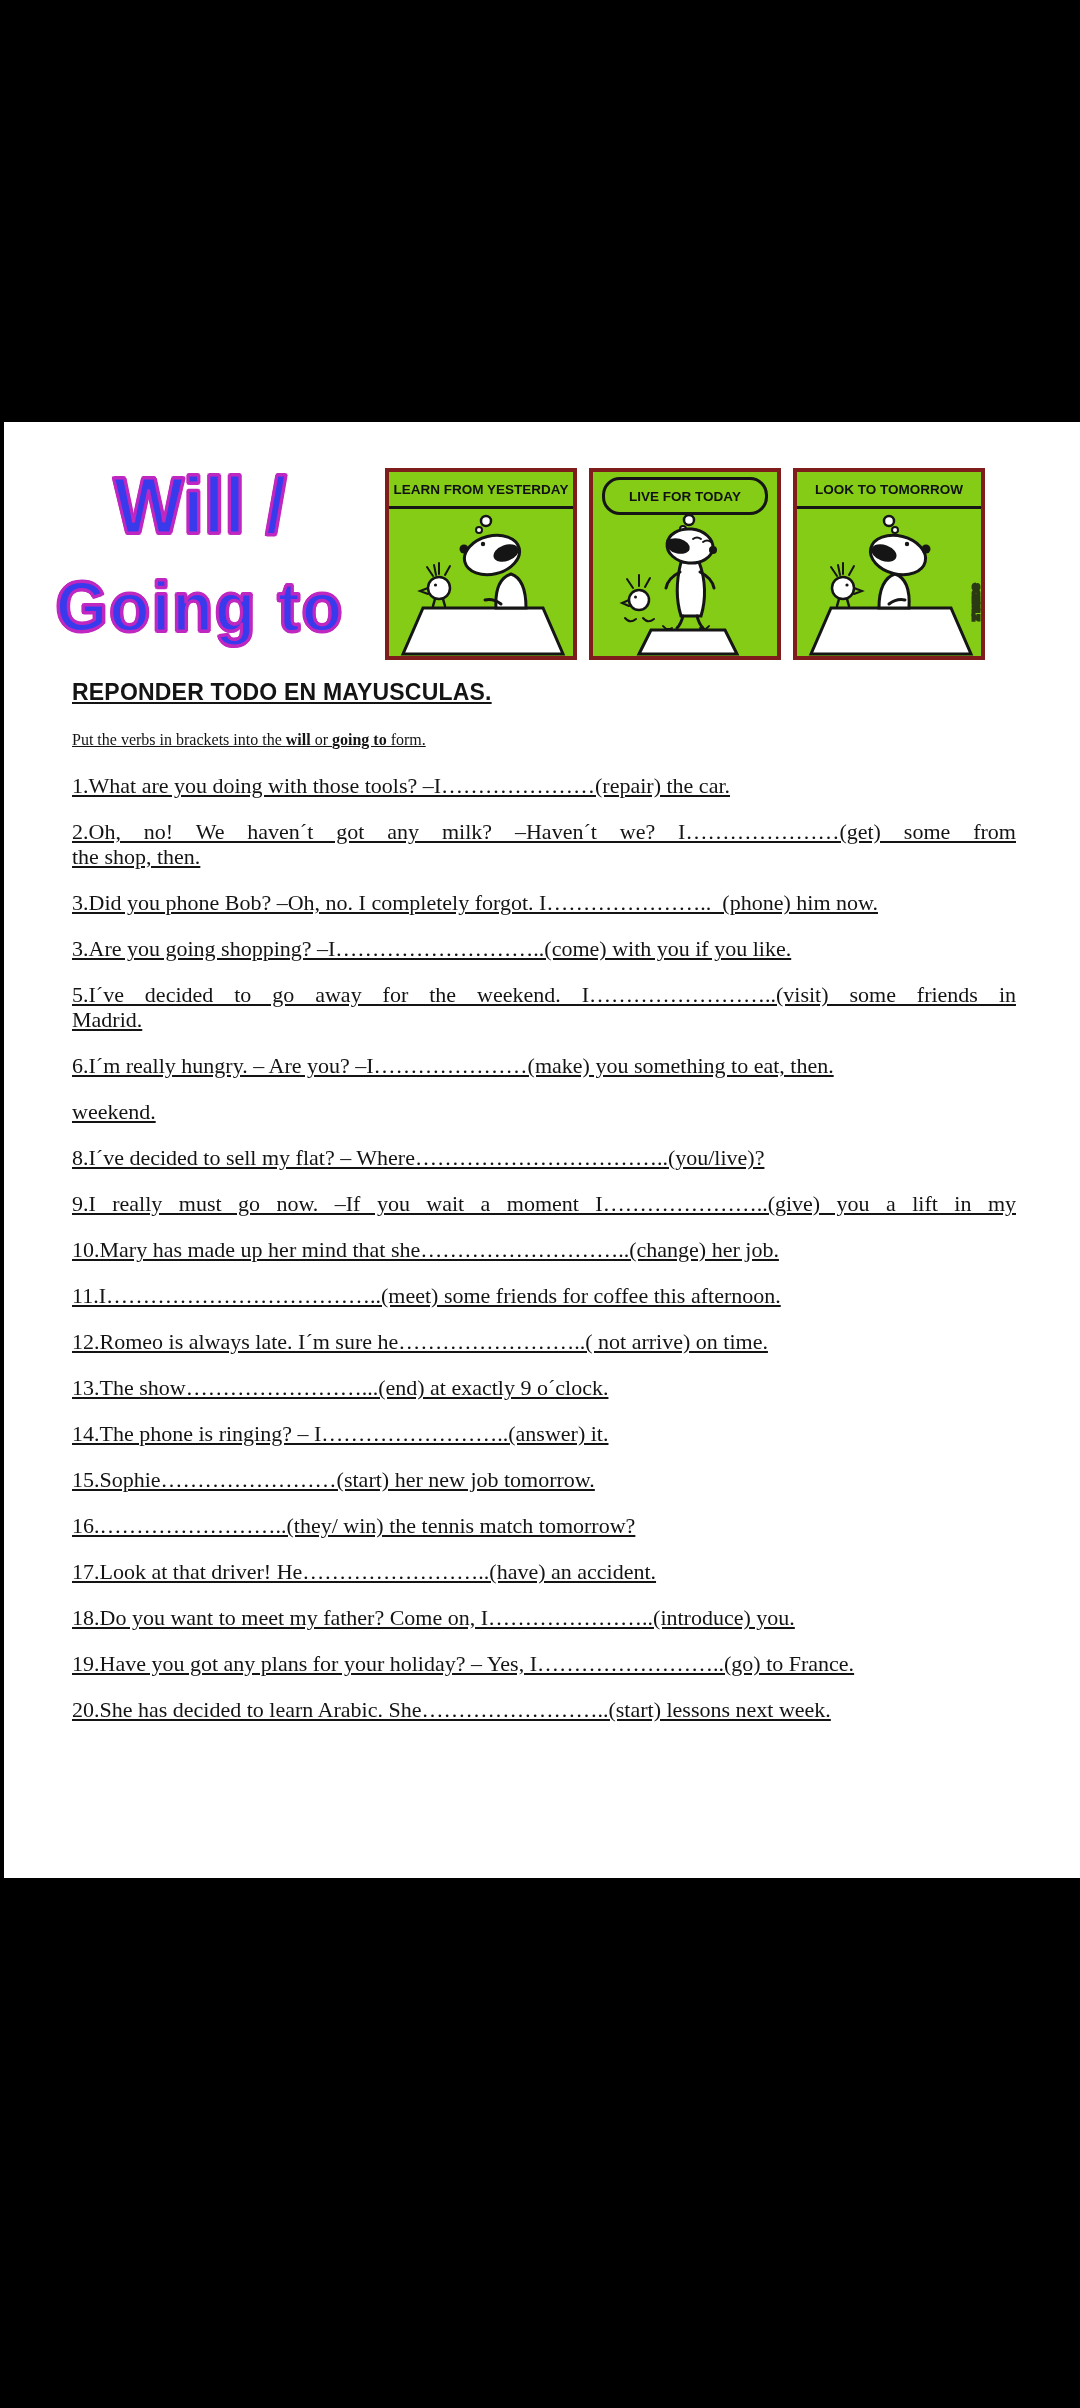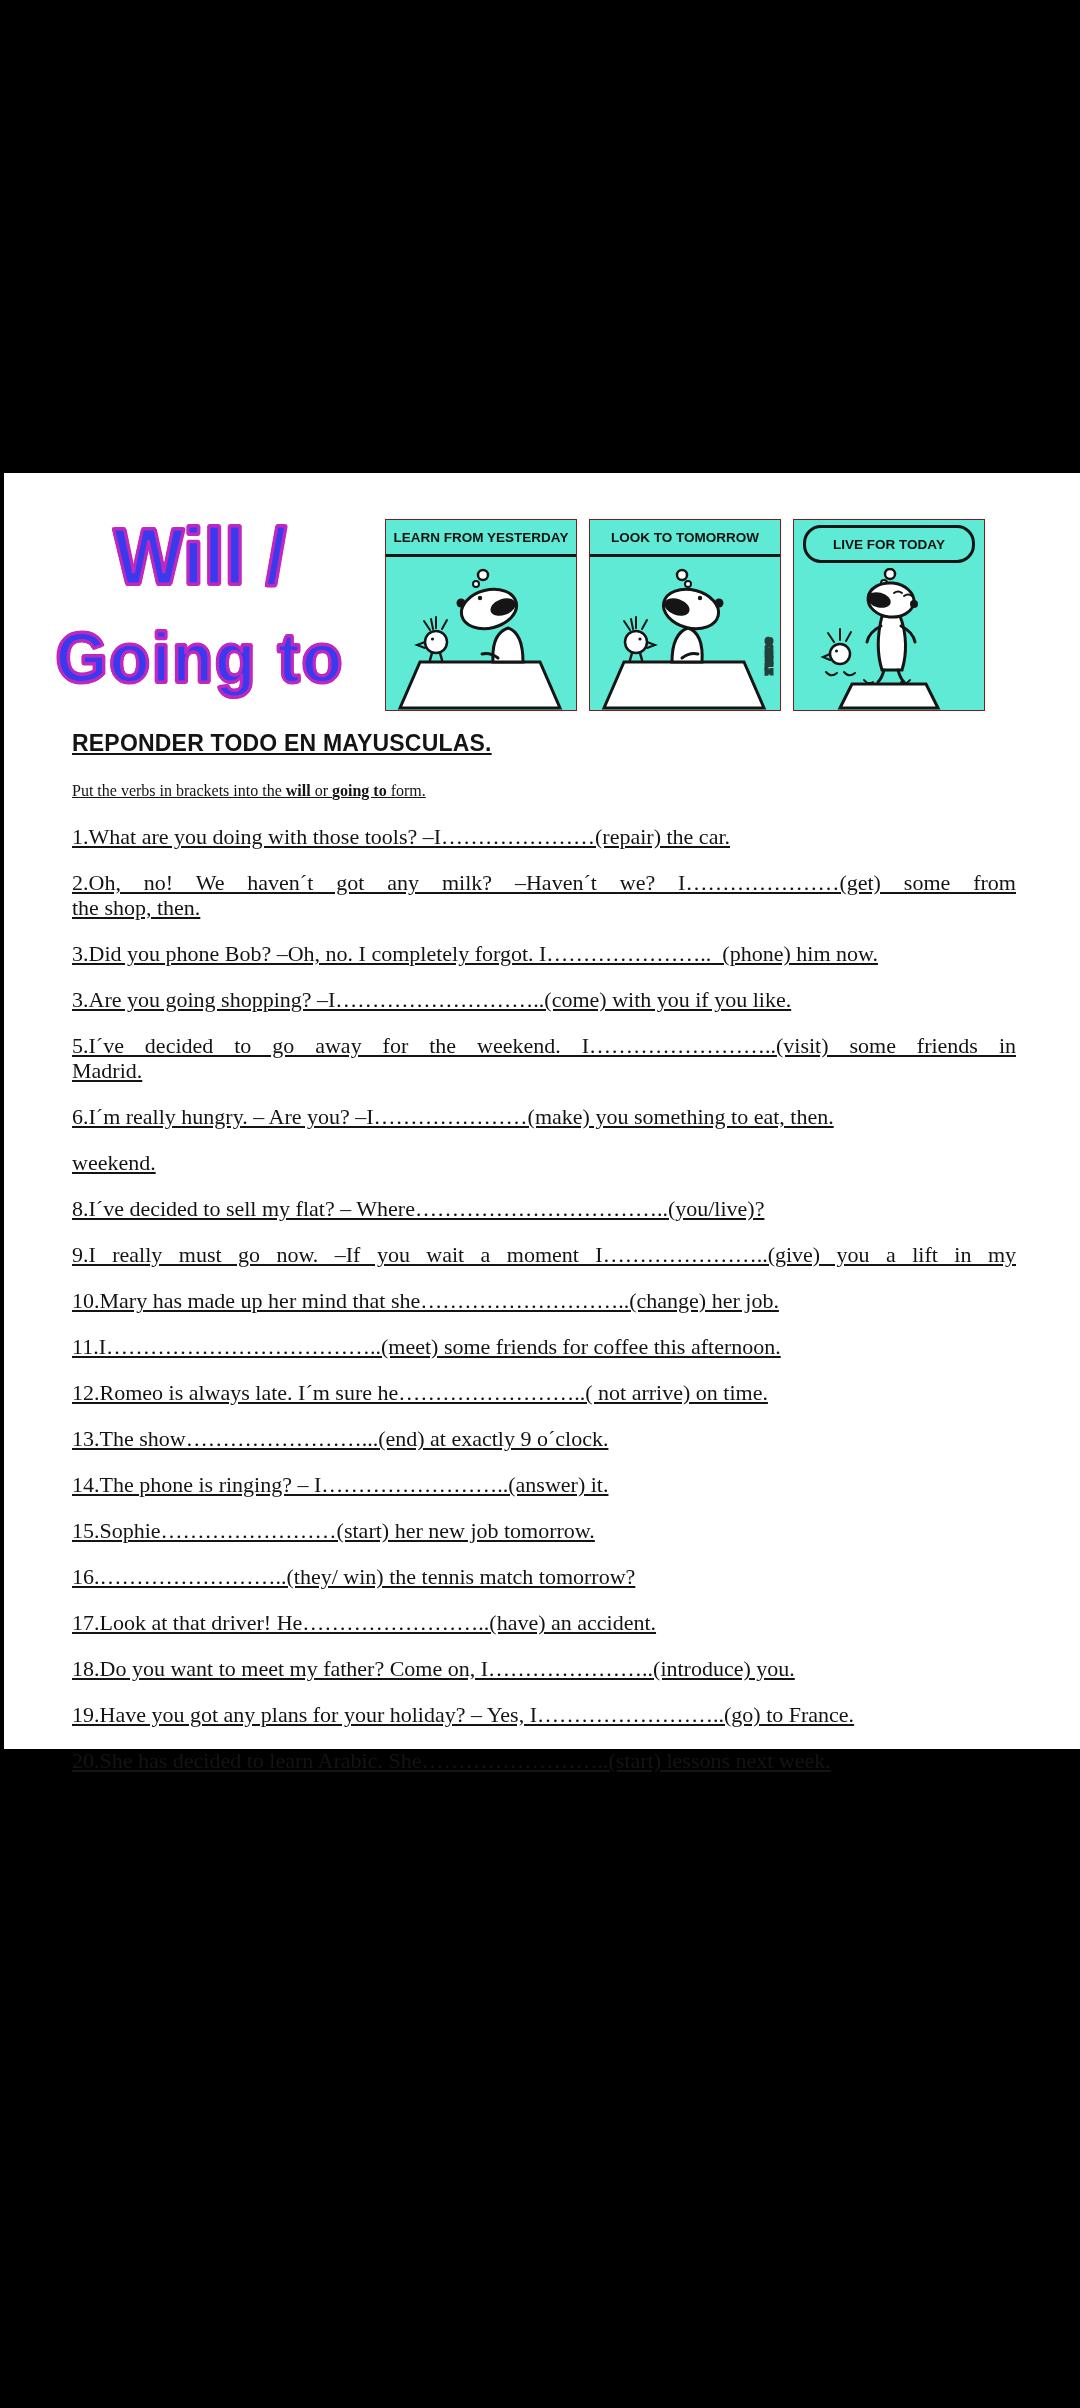--- a/index.html
+++ b/index.html
@@ -1,36 +1,36 @@
 <!DOCTYPE html>
 <html style="--canvas-bg: #000000; --page-bg: #ffffff; --ink: #141414; --title-fill: #3a3aed; --title-outline: #c027c0;"><head>
 <meta charset="utf-8">
 <style>
   html,body{margin:0;padding:0;background:#000;}
   .stage{position:relative;width:1080px;height:2408px;background:var(--canvas-bg,#000);overflow:hidden;
          font-family:"Liberation Serif", serif;}
-  .page{position:absolute;top:473px;left:0;width:1080px;height:1276px;background:var(--page-bg,#fff);}
+  .page{position:absolute;top:422px;left:0;width:1080px;height:1456px;background:var(--page-bg,#fff);}
   .page-left-edge{position:absolute;left:0;top:0;width:4px;height:100%;background:#000;}
 
   
   .title{position:absolute;left:38px;top:44px;width:324px;text-align:center;
          font-family:"Liberation Sans", sans-serif;font-weight:bold;color:var(--title-fill,#3a3aed);}
   .title .l1{font-size:80px;line-height:80px;transform:scaleX(.93);transform-origin:50% 50%;
              -webkit-text-stroke:3px var(--title-outline,#c027c0);
              text-shadow:2px 0 0 var(--title-outline,#c027c0),-2px 0 0 var(--title-outline,#c027c0),
                          0 2px 0 var(--title-outline,#c027c0),0 -2px 0 var(--title-outline,#c027c0);}
   .title .l2{margin-top:26px;font-size:70px;line-height:70px;letter-spacing:2px;transform:scaleX(.95);
              transform-origin:50% 50%;
              -webkit-text-stroke:3px var(--title-outline,#c027c0);
              text-shadow:2px 0 0 var(--title-outline,#c027c0),-2px 0 0 var(--title-outline,#c027c0),
                          0 2px 0 var(--title-outline,#c027c0),0 -2px 0 var(--title-outline,#c027c0);}
 
   
   .comic{position:absolute;left:385px;top:46px;display:flex;gap:12px;}
-  .panel{position:relative;width:192px;height:192px;background:#5eead4;border:1px solid #7f1d1d;
+  .panel{position:relative;width:192px;height:192px;background:#84cc16;border:4px solid #7f1d1d;
          box-sizing:border-box;font-family:"Liberation Sans", sans-serif;}
   .caption-box{position:absolute;top:0;left:0;right:0;height:34px;border-bottom:3px solid #151515;
                display:flex;align-items:center;justify-content:center;
                font-weight:bold;font-size:13.5px;letter-spacing:0;color:#111;white-space:nowrap;}
   .panel.bubble .caption-box{top:5px;left:9px;right:9px;height:32px;border:3px solid #151515;border-radius:18px;}
   .panel svg{position:absolute;left:0;bottom:0;display:block;}
   .sig{font-family:"Liberation Sans", sans-serif;font-weight:bold;}
 
   
   .content{position:absolute;left:72px;right:64px;top:258px;color:var(--ink,#141414);text-decoration:underline;}
@@ -67,43 +67,20 @@
             <ellipse cx="103" cy="41" rx="28" ry="19" transform="rotate(-14 103 41)" fill="#fff"></ellipse>
             <ellipse cx="117" cy="39" rx="13" ry="8" transform="rotate(-20 117 39)" fill="#151515" stroke="none"></ellipse>
             <circle cx="75" cy="35" r="4.5" fill="#151515" stroke="none"></circle>
             <circle cx="94" cy="30" r="2.2" fill="#151515" stroke="none"></circle>
             <path d="M112,90 q-8,-6 -16,-4"></path>
             <path d="M44,62 l-6,-9 M50,60 v-11 M56,61 l5,-9 M47,61 l-2,-10" stroke-width="2"></path>
             <circle cx="50" cy="74" r="11" fill="#fff" stroke-width="2.5"></circle>
             <circle cx="46.5" cy="71" r="1.6" fill="#151515" stroke="none"></circle>
             <path d="M39,74 l-8,3 8,3" stroke-width="2"></path>
             <path d="M46,85 l-2,7 M54,85 l2,7" stroke-width="2.5"></path>
-          </g>
-        </svg>
-      </div>
-
-      <div class="panel">
-        <div class="caption-box">LOOK TO TOMORROW</div>
-        <svg width="186" height="142" viewBox="0 0 186 142">
-          <g stroke="#151515" fill="none" stroke-width="3" stroke-linecap="round">
-            <circle cx="92" cy="7" r="5" fill="#fff" stroke-width="2.5"></circle>
-            <circle cx="98" cy="16" r="3" fill="#fff" stroke-width="2"></circle>
-            <polygon points="14,140 34,94 154,94 174,140" fill="#fff"></polygon>
-            <path d="M82,94 C82,76 86,64 98,60 C110,64 113,78 112,94 Z" fill="#fff"></path>
-            <ellipse cx="101" cy="41" rx="28" ry="19" transform="rotate(14 101 41)" fill="#fff"></ellipse>
-            <ellipse cx="87" cy="39" rx="13" ry="8" transform="rotate(20 87 39)" fill="#151515" stroke="none"></ellipse>
-            <circle cx="129" cy="35" r="4.5" fill="#151515" stroke="none"></circle>
-            <circle cx="110" cy="30" r="2.2" fill="#151515" stroke="none"></circle>
-            <path d="M92,90 q8,-6 16,-4"></path>
-            <path d="M40,62 l-6,-9 M46,60 v-11 M52,61 l5,-9 M43,61 l-2,-10" stroke-width="2"></path>
-            <circle cx="46" cy="74" r="11" fill="#fff" stroke-width="2.5"></circle>
-            <circle cx="50" cy="71" r="1.6" fill="#151515" stroke="none"></circle>
-            <path d="M57,74 l8,3 -8,3" stroke-width="2"></path>
-            <path d="M42,85 l-2,7 M50,85 l2,7" stroke-width="2.5"></path>
-            <text class="sig" x="176" y="70" font-size="9" fill="#151515" opacity="0.8" transform="rotate(90 176 70)">SCHULZ</text>
           </g>
         </svg>
       </div>
 
       <div class="panel bubble">
         <div class="caption-box">LIVE FOR TODAY</div>
         <svg width="186" height="142" viewBox="0 0 186 142">
           <g stroke="#151515" fill="none" stroke-width="3" stroke-linecap="round">
             <circle cx="96" cy="6" r="5" fill="#fff" stroke-width="2.5"></circle>
             <circle cx="90" cy="15" r="3" fill="#fff" stroke-width="2"></circle>
@@ -117,20 +94,43 @@
             <path d="M90,102 q-2,8 -6,12 M104,102 q2,8 6,12"></path>
             <path d="M70,112 q4,5 9,2 M116,112 q-4,5 -9,2" stroke-width="2"></path>
             <path d="M40,74 l-6,-9 M46,72 v-11 M52,73 l5,-9" stroke-width="2"></path>
             <circle cx="46" cy="86" r="10" fill="#fff" stroke-width="2.5"></circle>
             <circle cx="42.5" cy="83" r="1.5" fill="#151515" stroke="none"></circle>
             <path d="M36,86 l-7,3 7,3" stroke-width="2"></path>
             <path d="M32,104 q5,6 11,1 M50,104 q5,6 11,1" stroke-width="2"></path>
           </g>
         </svg>
       </div>
+
+      <div class="panel">
+        <div class="caption-box">LOOK TO TOMORROW</div>
+        <svg width="186" height="142" viewBox="0 0 186 142">
+          <g stroke="#151515" fill="none" stroke-width="3" stroke-linecap="round">
+            <circle cx="92" cy="7" r="5" fill="#fff" stroke-width="2.5"></circle>
+            <circle cx="98" cy="16" r="3" fill="#fff" stroke-width="2"></circle>
+            <polygon points="14,140 34,94 154,94 174,140" fill="#fff"></polygon>
+            <path d="M82,94 C82,76 86,64 98,60 C110,64 113,78 112,94 Z" fill="#fff"></path>
+            <ellipse cx="101" cy="41" rx="28" ry="19" transform="rotate(14 101 41)" fill="#fff"></ellipse>
+            <ellipse cx="87" cy="39" rx="13" ry="8" transform="rotate(20 87 39)" fill="#151515" stroke="none"></ellipse>
+            <circle cx="129" cy="35" r="4.5" fill="#151515" stroke="none"></circle>
+            <circle cx="110" cy="30" r="2.2" fill="#151515" stroke="none"></circle>
+            <path d="M92,90 q8,-6 16,-4"></path>
+            <path d="M40,62 l-6,-9 M46,60 v-11 M52,61 l5,-9 M43,61 l-2,-10" stroke-width="2"></path>
+            <circle cx="46" cy="74" r="11" fill="#fff" stroke-width="2.5"></circle>
+            <circle cx="50" cy="71" r="1.6" fill="#151515" stroke="none"></circle>
+            <path d="M57,74 l8,3 -8,3" stroke-width="2"></path>
+            <path d="M42,85 l-2,7 M50,85 l2,7" stroke-width="2.5"></path>
+            <text class="sig" x="176" y="70" font-size="9" fill="#151515" opacity="0.8" transform="rotate(90 176 70)">SCHULZ</text>
+          </g>
+        </svg>
+      </div>
     </div>
 
     <div class="content">
       <p class="heading">REPONDER TODO EN MAYUSCULAS.</p>
 
       <p class="instruction"><span>Put  the verbs in brackets into the </span><span class="bu">will</span><span> or </span><span class="bu">going to</span><span>  form.</span></p>
 
       <div>
           <div class="question">
             <div class="qline">1.What are you doing with those tools? –I…………………(repair) the car.</div>

